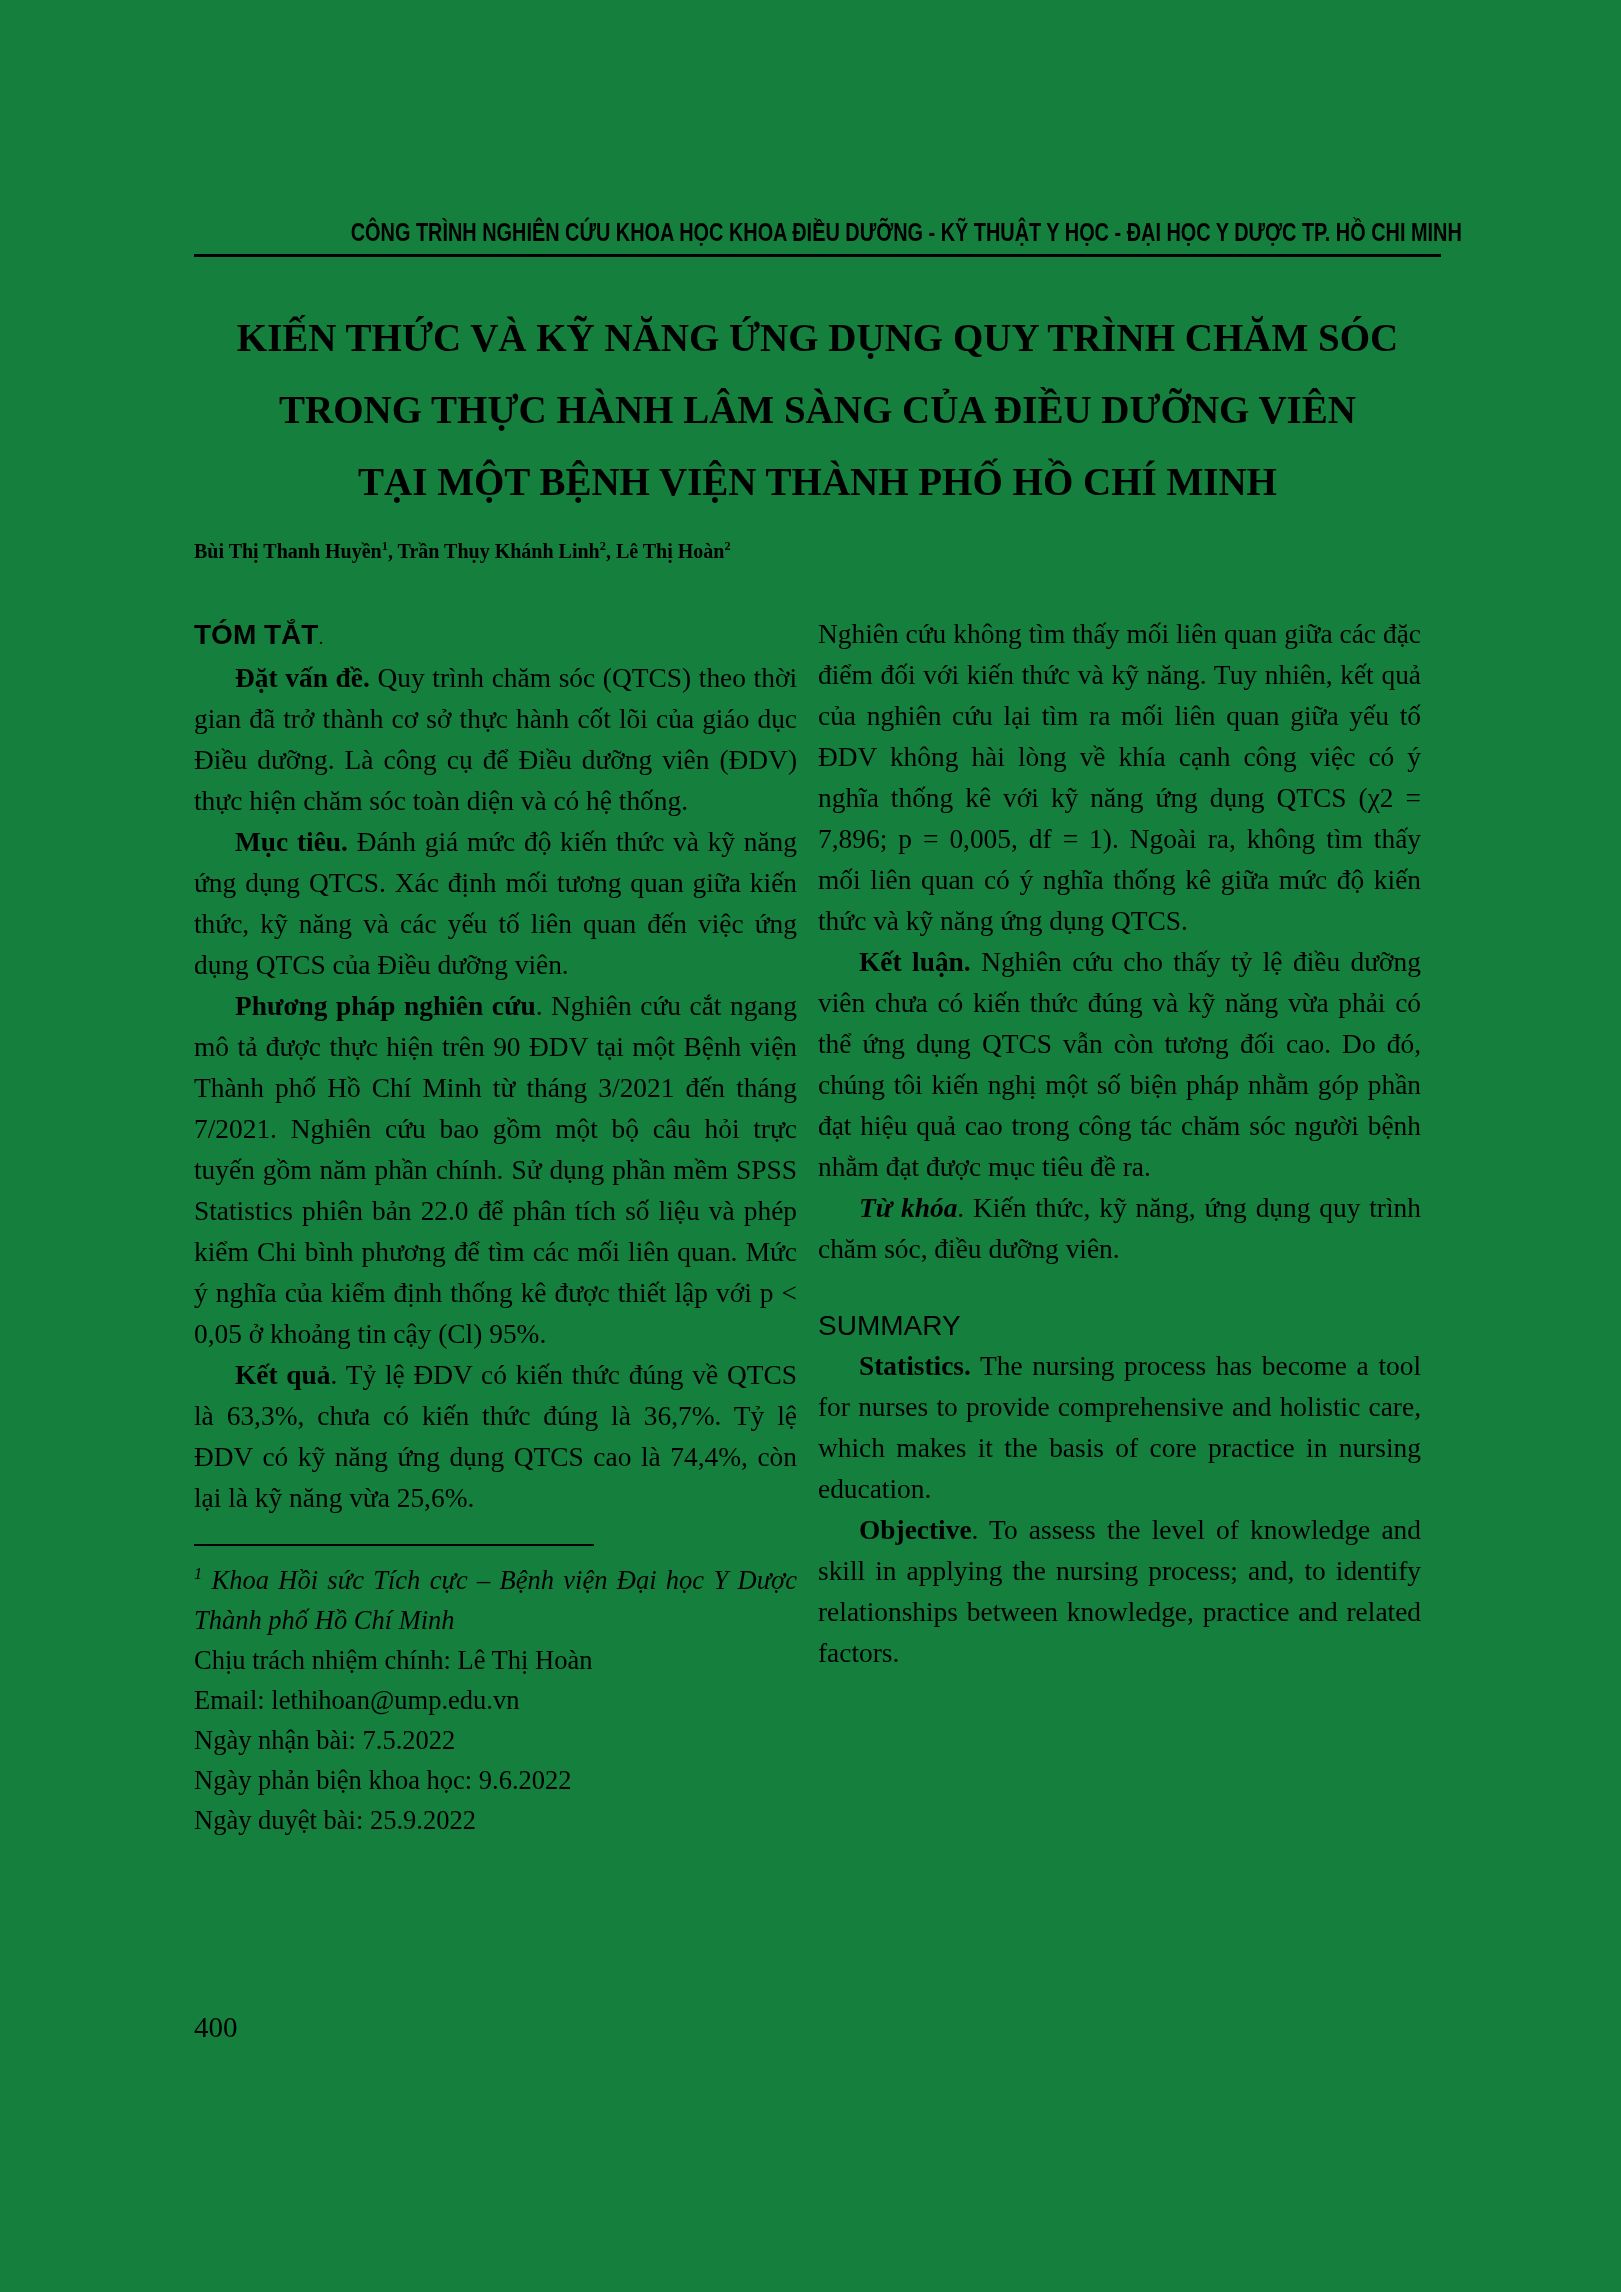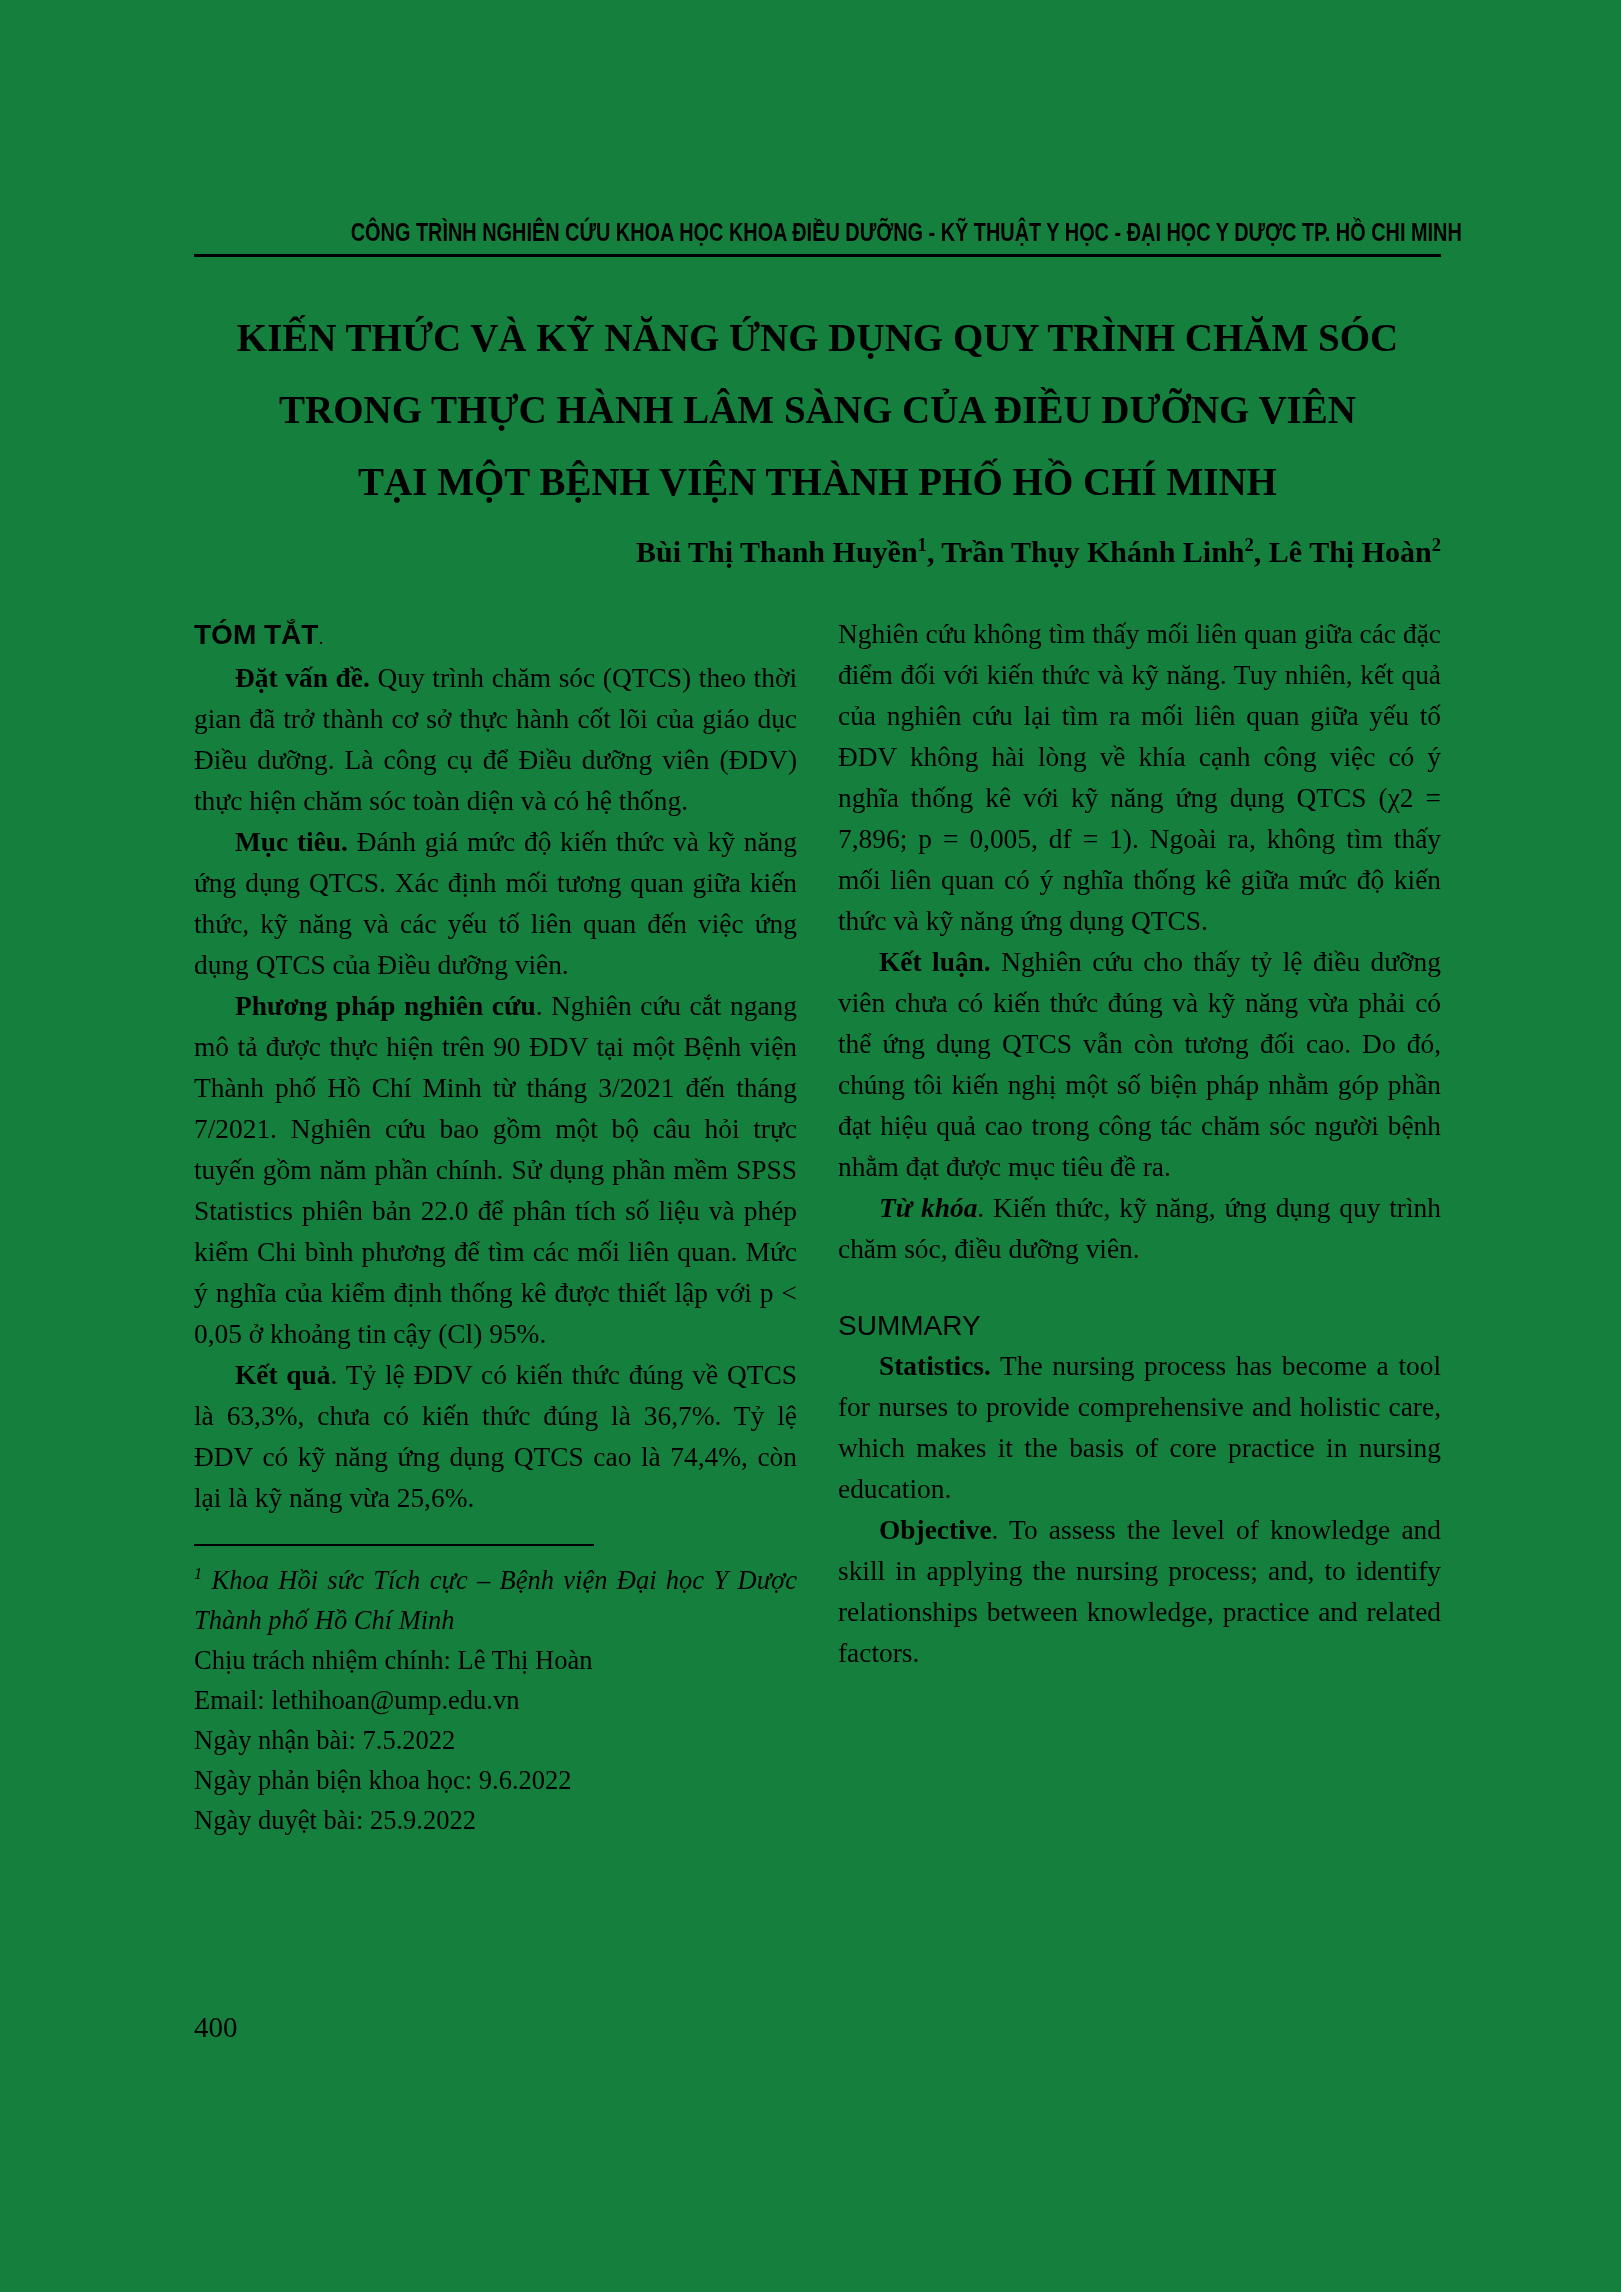--- a/index.html
+++ b/index.html
@@ -38,31 +38,31 @@
     margin-top:45px;
     text-align:center;
     font-weight:bold;
     font-size:39px;
     line-height:72px;
   }
   .article-title span{display:block;}
   
   .authors{
     margin-top:13.7px;
-    text-align:right;
+    text-align:left;
     font-weight:bold;
-    font-size:30px;
+    font-size:20px;
     line-height:39px;
   }
   sup{font-size:0.62em;line-height:0;}
   
   .columns{
     margin-top:43px;
     display:flex;
-    gap:41px;
+    gap:21px;
   }
   .col{
     width:603px;
     font-size:27.4px;
     line-height:41px;
     text-align:justify;
   }
   .sec-head{
     font-family:"Liberation Sans", sans-serif;
     font-weight:bold;

